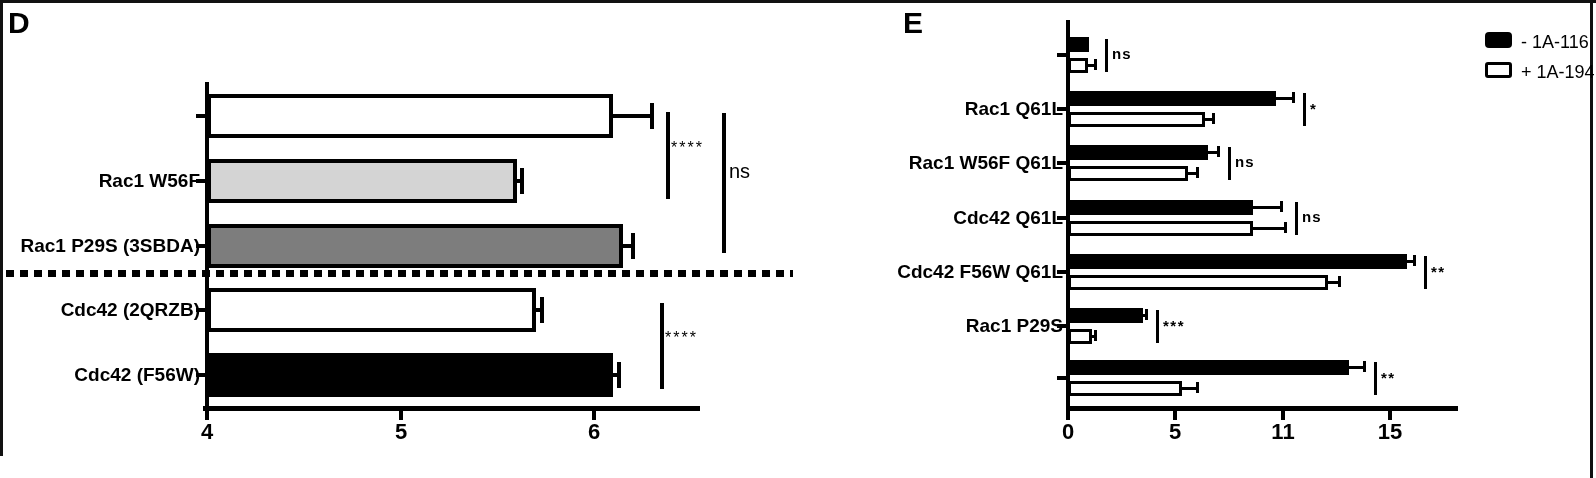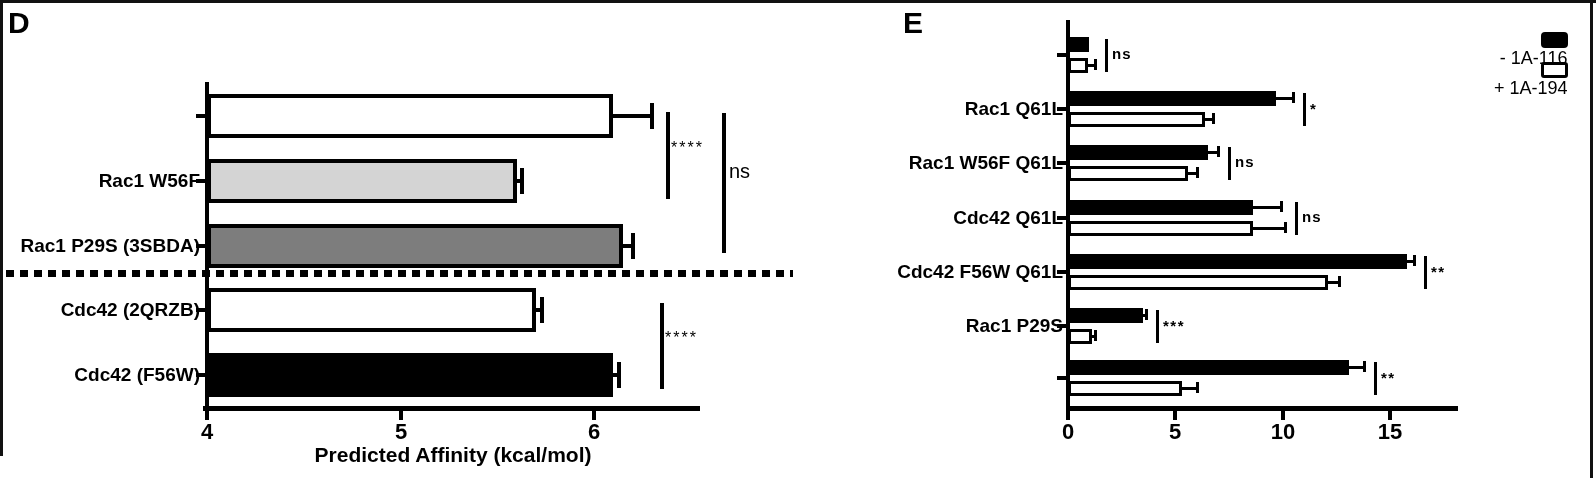--- a/index.html
+++ b/index.html
@@ -16,21 +16,21 @@
     position:absolute;
     font:bold 30px/30px "Liberation Sans", sans-serif;
   }
   .axis-title{
     position:absolute;
     font:bold 21px/24px "Liberation Sans", sans-serif;
     text-align:center;
     width:420px;
   }
   .legend{position:absolute;left:1485px;top:32px;}
-  .legend-row{display:flex;align-items:flex-end;height:22px;margin-bottom:8px;flex-direction:column;}
+  .legend-row{display:flex;align-items:flex-start;height:22px;margin-bottom:8px;}
   .swatch{width:27px;height:16px;box-sizing:border-box;flex:0 0 auto;}
   .swatch-filled{background:#000;border-radius:4px;}
   .swatch-open{background:#fff;border:3px solid #000;border-radius:3px;}
   .legend-label{
     margin-left:9px;
     font:18px/20px "Liberation Sans", sans-serif;
     white-space:nowrap;
   }
 </style>
 </head>
@@ -38,21 +38,20 @@
 
 <div id="fig">
 
   <div class="border-line" style="left:0;top:0;width:1596px;height:3px;"></div>
   <div class="border-line" style="left:0;top:0;width:3px;height:456px;"></div>
   <div class="border-line" style="left:1590px;top:0;width:3px;height:478px;"></div>
 
   <div class="panel-letter" style="left:8px;top:8px;">D</div>
   <div class="panel-letter" style="left:903px;top:8px;">E</div>
 
-  <div class="axis-title" style="left:243px;top:443px;">Predicted Affinity (kcal/mol)</div>
 
   <div class="legend">
     <div class="legend-row">
       <div class="swatch swatch-filled"></div>
       <div class="legend-label">- 1A-116</div>
     </div>
     <div class="legend-row">
       <div class="swatch swatch-open"></div>
       <div class="legend-label">+ 1A-194</div>
     </div>
@@ -163,16 +162,16 @@
     <div style="position: absolute; left: 1057px; top: 376px; width: 12px; height: 4px; background: rgb(0, 0, 0);"></div>
     <div style="position: absolute; left: 1374px; top: 362px; width: 3px; height: 33px; background: rgb(0, 0, 0);"></div>
     <div style="position: absolute; left: 1381px; top: 370px; white-space: nowrap; font: bold 15px / 16px &quot;Liberation Sans&quot;, sans-serif; letter-spacing: 1.5px;">**</div>
     <div style="position: absolute; left: 1066px; top: 20px; width: 4px; height: 391px; background: rgb(0, 0, 0);"></div>
     <div style="position: absolute; left: 1066px; top: 406px; width: 392px; height: 5px; background: rgb(0, 0, 0);"></div>
     <div style="position: absolute; left: 1066px; top: 411px; width: 4px; height: 9px; background: rgb(0, 0, 0);"></div>
     <div style="position: absolute; left: 1043px; top: 420px; width: 50px; text-align: center; font: bold 22px / 24px &quot;Liberation Sans&quot;, sans-serif;">0</div>
     <div style="position: absolute; left: 1173px; top: 411px; width: 4px; height: 9px; background: rgb(0, 0, 0);"></div>
     <div style="position: absolute; left: 1150px; top: 420px; width: 50px; text-align: center; font: bold 22px / 24px &quot;Liberation Sans&quot;, sans-serif;">5</div>
     <div style="position: absolute; left: 1281px; top: 411px; width: 4px; height: 9px; background: rgb(0, 0, 0);"></div>
-    <div style="position: absolute; left: 1258px; top: 420px; width: 50px; text-align: center; font: bold 22px / 24px &quot;Liberation Sans&quot;, sans-serif;">10</div>
+    <div style="position: absolute; left: 1258px; top: 420px; width: 50px; text-align: center; font: bold 22px / 24px &quot;Liberation Sans&quot;, sans-serif;">11</div>
     <div style="position: absolute; left: 1388px; top: 411px; width: 4px; height: 9px; background: rgb(0, 0, 0);"></div>
     <div style="position: absolute; left: 1365px; top: 420px; width: 50px; text-align: center; font: bold 22px / 24px &quot;Liberation Sans&quot;, sans-serif;">15</div>
   </div>
 
 </body></html>

